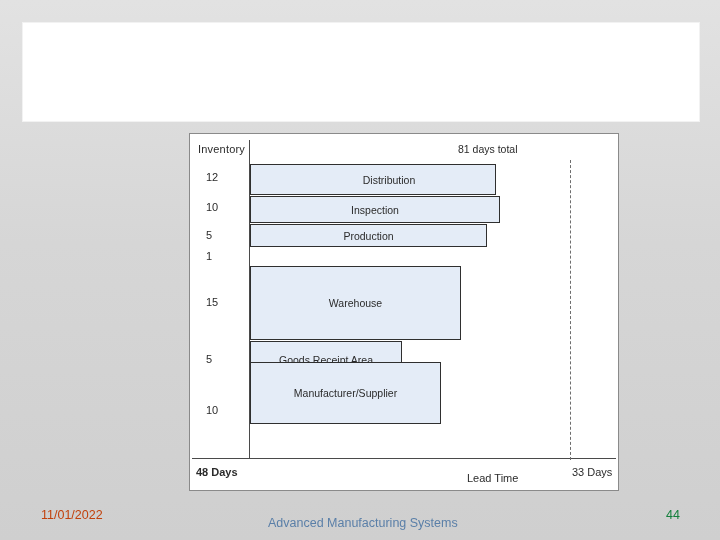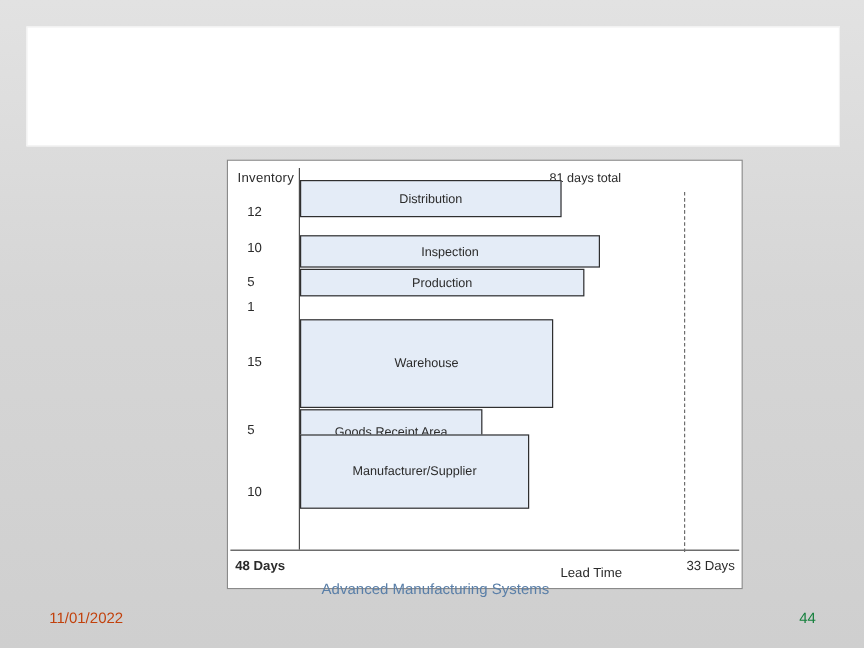--- a/index.html
+++ b/index.html
@@ -142,21 +142,21 @@
   .footer-date {
     position: absolute;
     left: 41px;
     top: 508px;
     font-size: 12.5px;
     color: #c2410c;
   }
   .footer-center {
     position: absolute;
     left: 268px;
-    top: 484px;
+    top: 516px;
     font-size: 12.5px;
     color: #5a7fa8;
   }
   .footer-page {
     position: absolute;
     left: 666px;
     top: 508px;
     font-size: 12.5px;
     color: #15803d;
   }
@@ -173,21 +173,21 @@
 <div class="figure">
   <div class="fig-inner">
 
     <div class="lbl inv-label">Inventory</div>
     <div class="lbl total-label">81 days total</div>
 
     <div class="axis-v"></div>
     <div class="axis-h"></div>
     <div class="dashed"></div>
 
-    <div class="bar" style="left:60px; top:16px; width:218px; height:31px;">
+    <div class="bar" style="left:60px; top:30px; width:246px; height:31px;padding-left:16px;">
       <div class="bar-label">Distribution</div>
     </div>
     <div class="tick" style="top:37px;">12</div>
 
     <div class="bar" style="left:60px; top:62px; width:250px; height:27px;">
       <div class="bar-label">Inspection</div>
     </div>
     <div class="tick" style="top:67px;">10</div>
 
     <div class="bar" style="left:60px; top:90px; width:237px; height:23px;">

